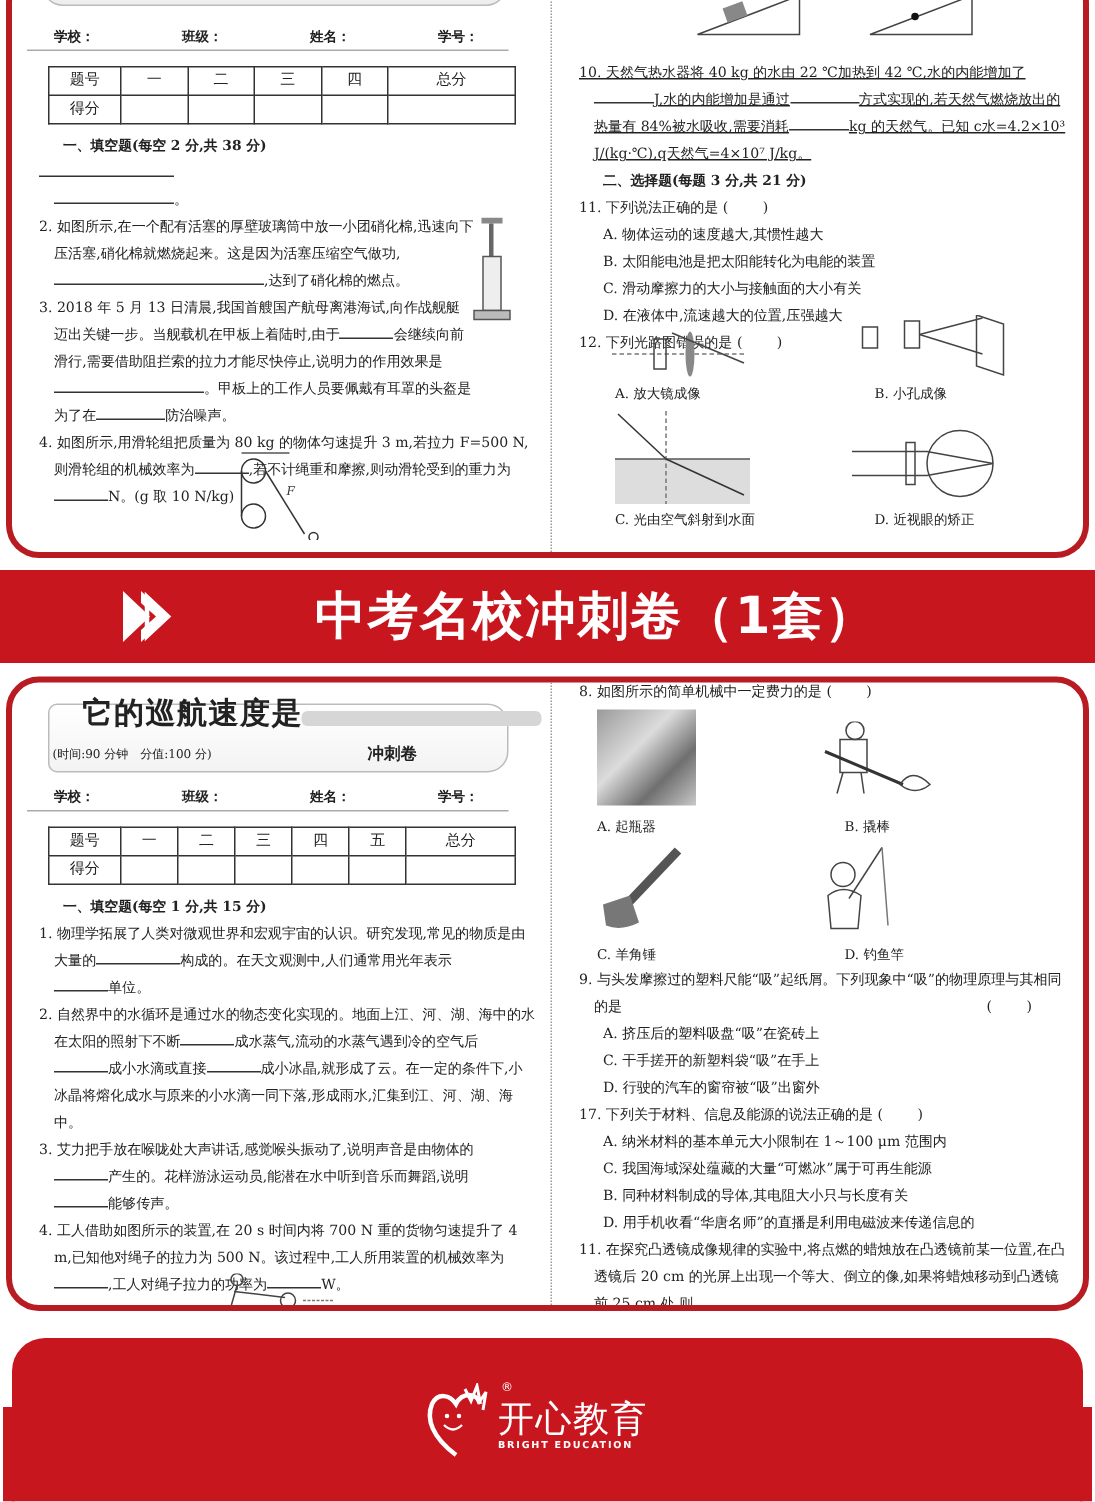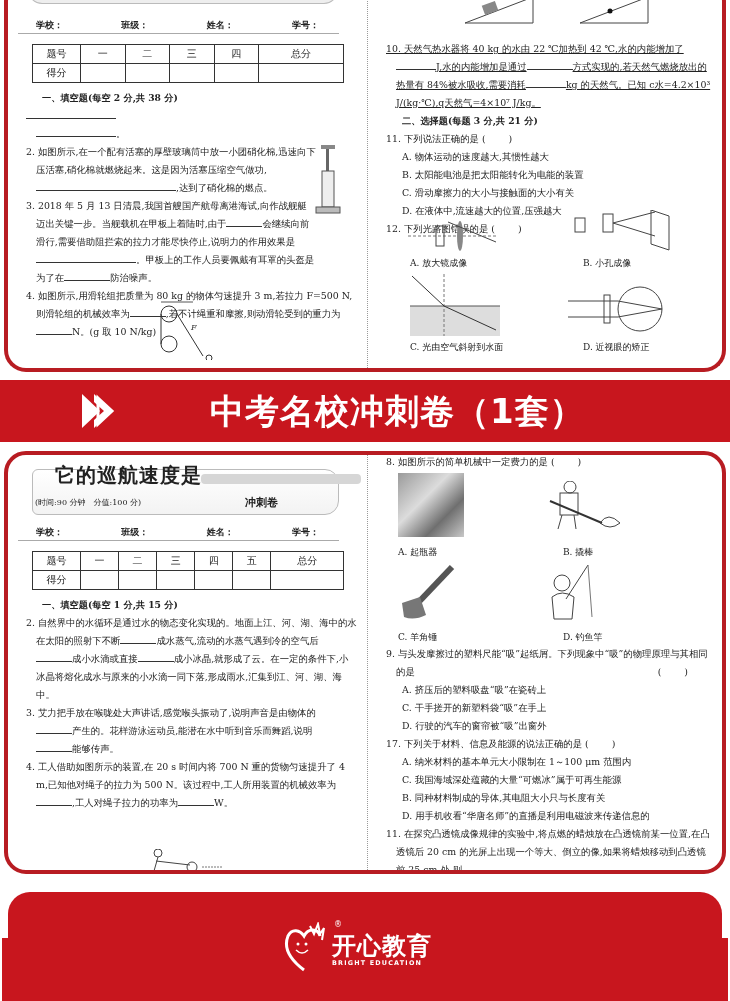--- a/index.html
+++ b/index.html
@@ -27,21 +27,21 @@
   .banner-title { position: absolute; left: 210px; top: 6px; color: #fff; font-family: "DejaVu Sans", sans-serif; font-weight: bold; font-size: 34px; letter-spacing: 1px; line-height: 50px; }
   .exam-head { position: relative; margin: 14px 18px 0 14px; height: 46px; border: 1px solid #bbb; border-radius: 6px 14px 14px 6px; background: linear-gradient(#fff, #f3f3f3); }
   .exam-head .big { position: absolute; left: 22px; top: -4px; font-size: 20px; font-weight: bold; letter-spacing: 1px; }
   .exam-head .meta { position: absolute; left: 2px; top: 24px; font-size: 8px; }
   .exam-head .tag { position: absolute; left: 212px; top: 24px; font-size: 11px; font-weight: bold; }
   .exam-head .gray-bar { position: absolute; left: 168px; top: 4px; width: 160px; height: 10px; background: #d6d6d6; border-radius: 4px; }
   .footer { position: absolute; left: 8px; top: 892px; width: 714px; height: 109px; background: #c8161e; border-radius: 22px 22px 0 0; }
   .footer-wing-l { position: absolute; left: 2px; top: 938px; width: 8px; height: 63px; background: #c8161e; }
   .footer-wing-r { position: absolute; right: 2px; top: 938px; width: 8px; height: 63px; background: #c8161e; }
   .logo { position: absolute; left: 282px; top: 922px; display: flex; align-items: center; gap: 6px; color: #fff; }
-  .logo-cn { font-family: "DejaVu Sans", sans-serif; font-weight: bold; font-size: 24px; line-height: 26px; letter-spacing: 1px; }
+  .logo-cn { font-family: "DejaVu Sans", sans-serif; font-weight: normal; font-size: 24px; line-height: 26px; letter-spacing: 1px; }
   .logo-en { font-family: "DejaVu Sans", sans-serif; font-weight: bold; font-size: 6.4px; letter-spacing: 1.2px; }
   .reg { position: absolute; left: 334px; top: 920px; color: #fff; font-size: 8px; font-family: "DejaVu Sans", sans-serif; }
 </style>
 </head>
 <body>
 
 <div class="panel panel-top">
 
   <div class="page page-left" style="padding-top:20px;">
     <div style="position:absolute;left:20px;top:0;width:310px;height:24px;border:1px solid #bbb;border-top:none;border-radius:0 0 14px 14px;background:#eee;"></div>
@@ -222,20 +222,24 @@
         <td></td>
             <td></td>
             <td></td>
             <td></td>
             <td></td>
             <td></td>
       </tr>
     </tbody>
       </table>
     <div class="sec-title">一、填空题(每空 1 分,共 15 分)</div>
+    <div class="q">
+      <span>1. 物理学拓展了人类对微观世界和宏观宇宙的认识。研究发现,常见的物质是由大量的</span><span class="blank" style="width:56px"></span><span>构成的。在天文观测中,人们通常用光年表示</span><br>
+      <span class="blank" style="width:36px"></span><span>单位。</span>
+    </div>
     <div class="q">
       <span>2. 自然界中的水循环是通过水的物态变化实现的。地面上江、河、湖、海中的水在太阳的照射下不断</span><span class="blank" style="width:36px"></span><span>成水蒸气,流动的水蒸气遇到冷的空气后</span><br>
       <span class="blank" style="width:36px"></span><span>成小水滴或直接</span><span class="blank" style="width:36px"></span><span>成小冰晶,就形成了云。在一定的条件下,小冰晶将熔化成水与原来的小水滴一同下落,形成雨水,汇集到江、河、湖、海中。</span>
     </div>
     <div class="q">
       <span>3. 艾力把手放在喉咙处大声讲话,感觉喉头振动了,说明声音是由物体的</span><br>
       <span class="blank" style="width:36px"></span><span>产生的。花样游泳运动员,能潜在水中听到音乐而舞蹈,说明</span><br>
       <span class="blank" style="width:36px"></span><span>能够传声。</span>
     </div>
     <div class="q">

